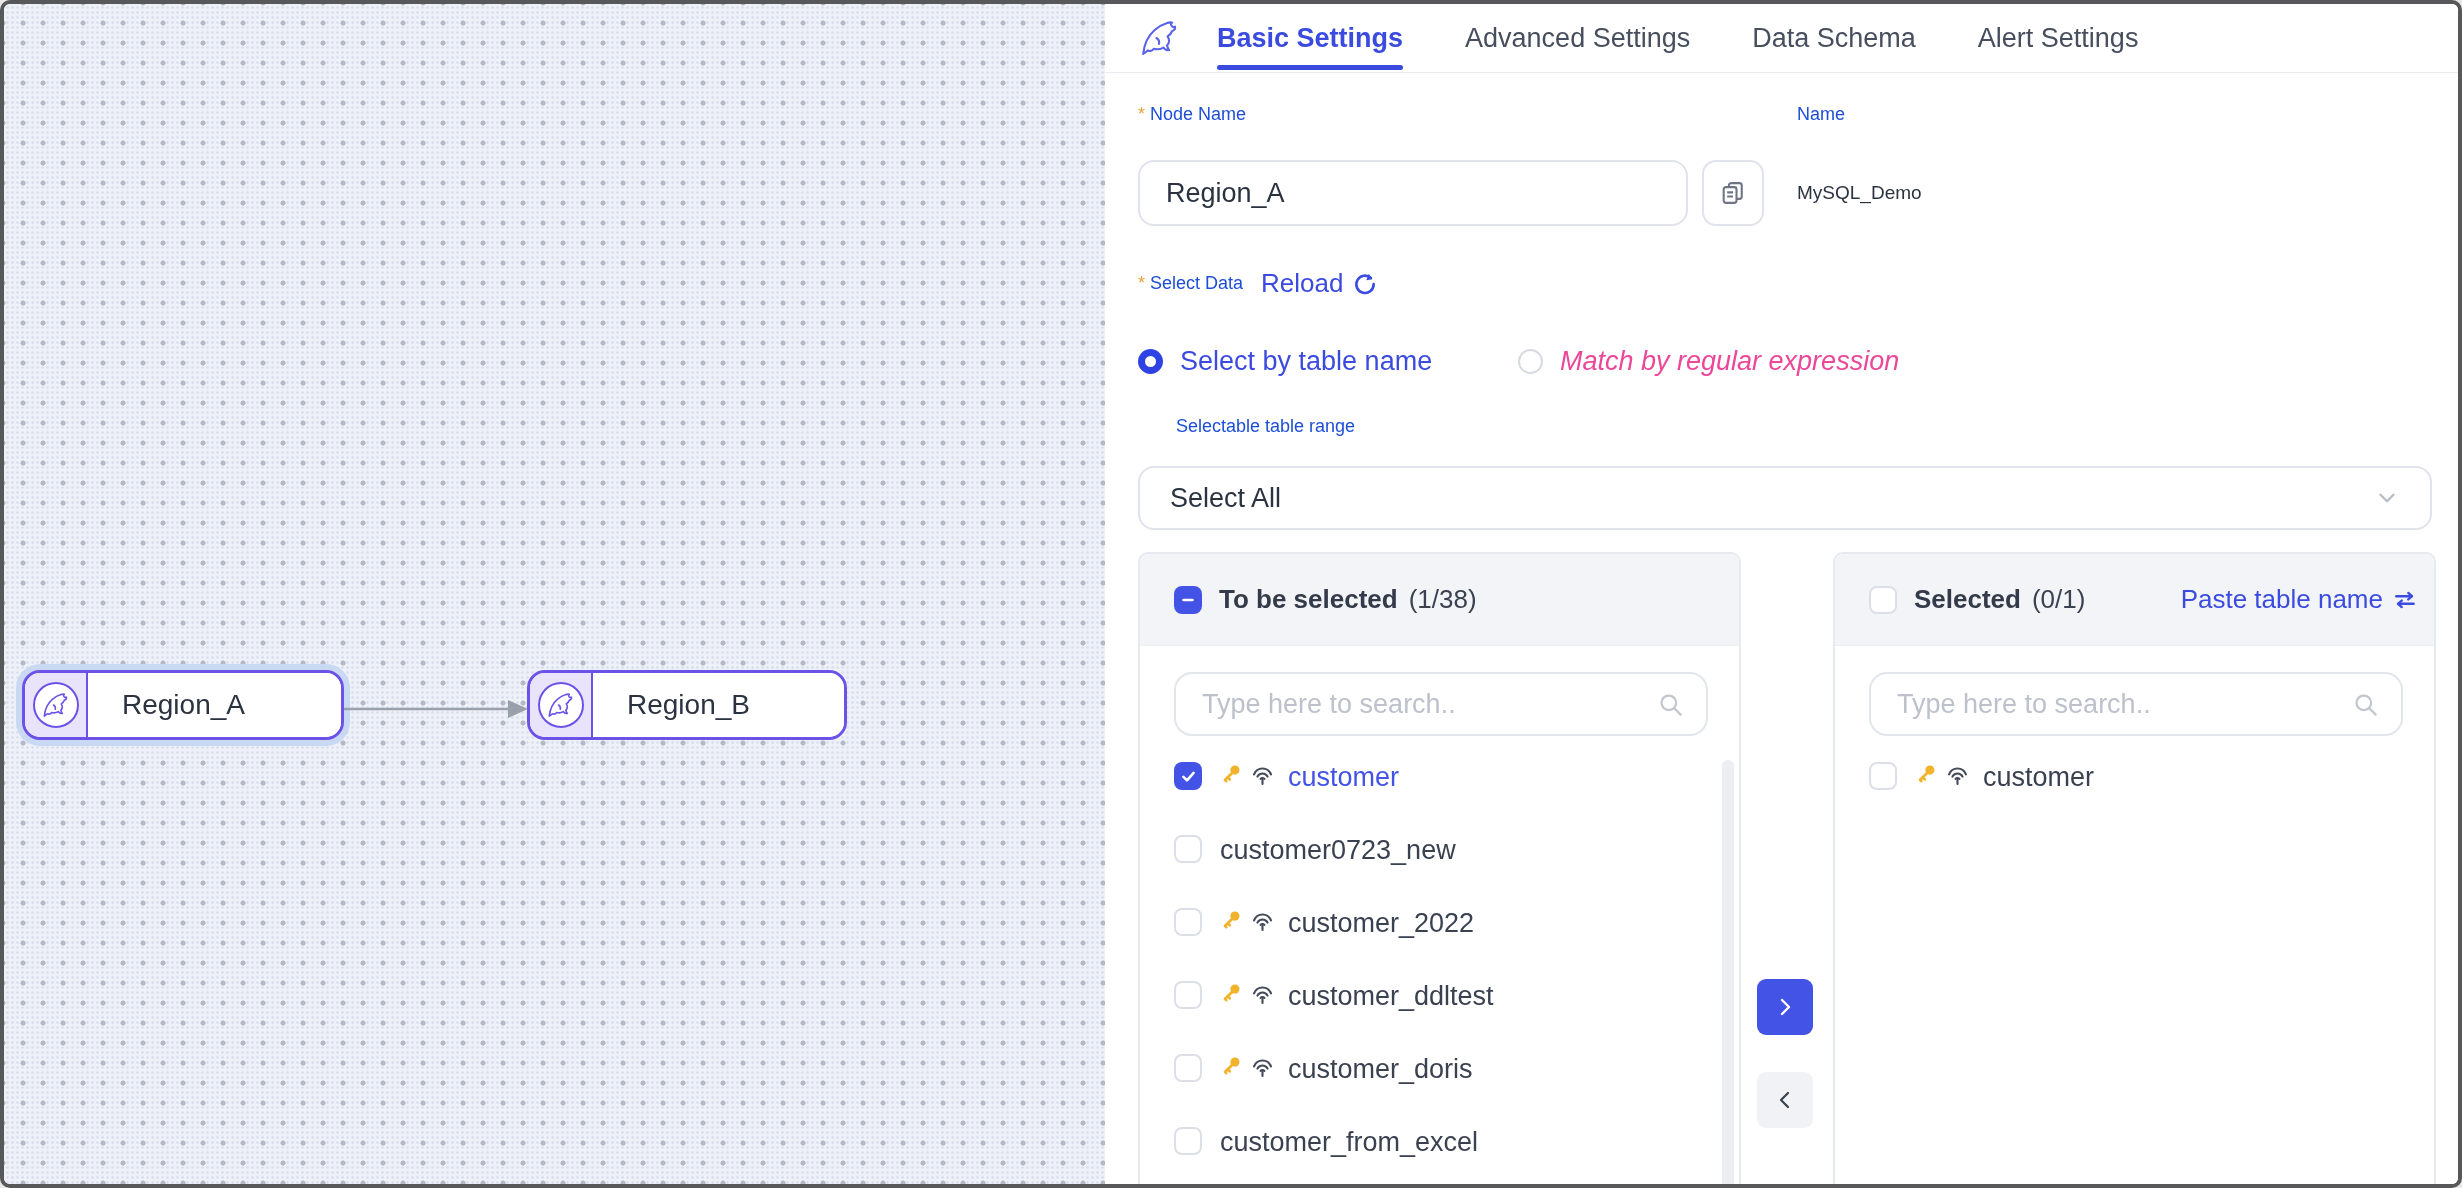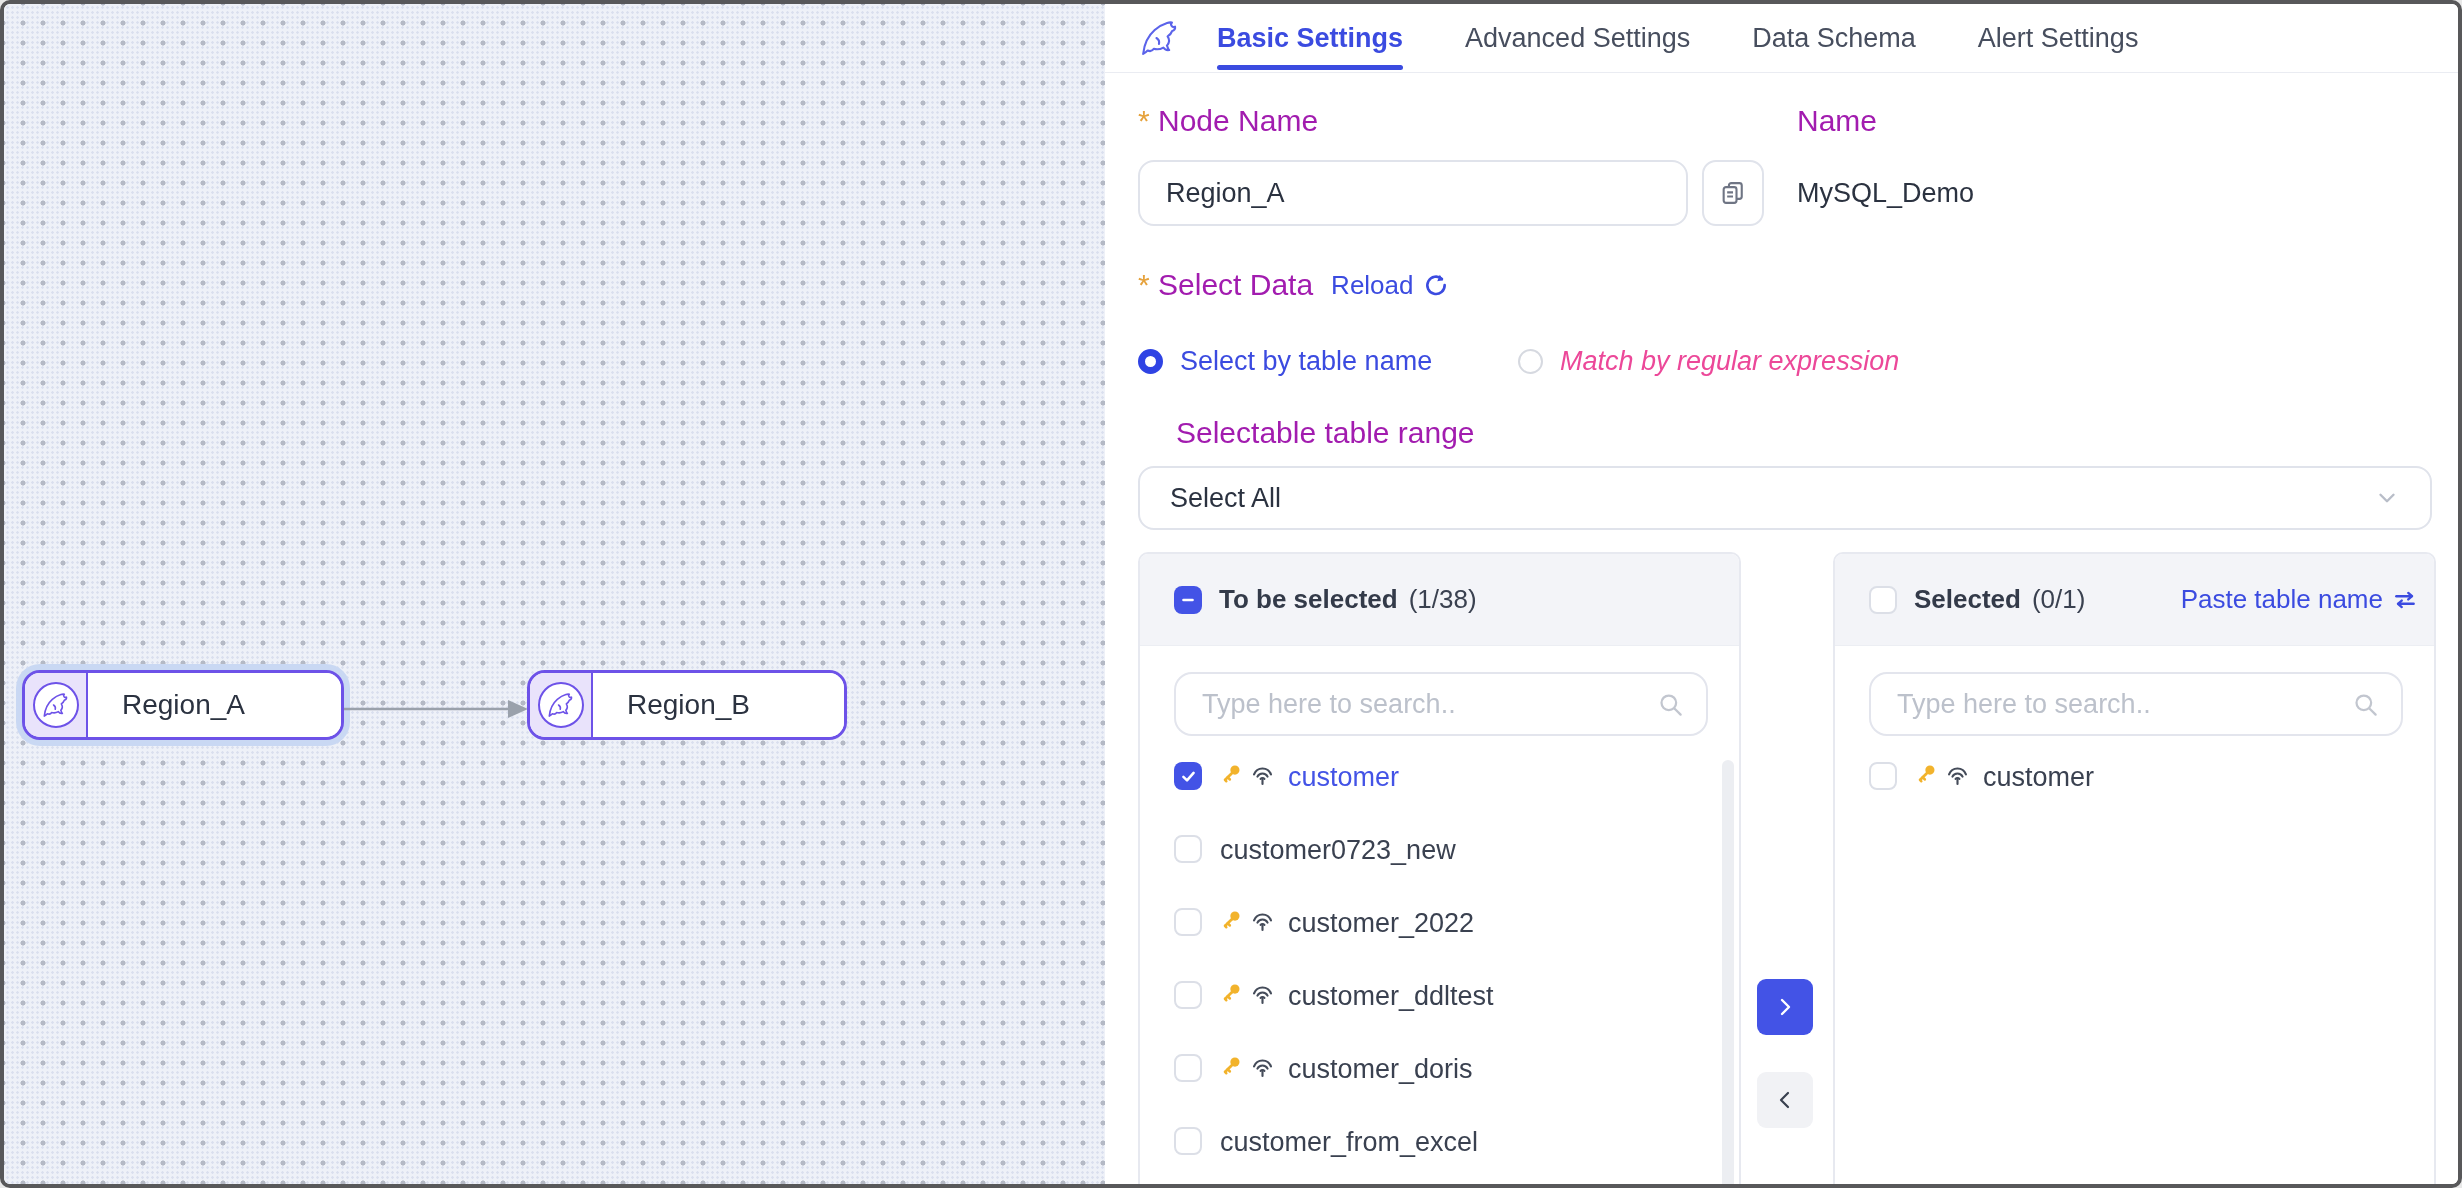--- a/index.html
+++ b/index.html
@@ -24,28 +24,28 @@
 
   
   .panel{position:absolute;left:1101px;top:0;width:1353px;height:1180px;background:#fff;overflow:hidden;}
 
   .tabbar{position:absolute;left:0;top:0;right:0;height:68px;border-bottom:1px solid #eaecf2;display:flex;align-items:center;}
   .tab-logo{margin-left:32px;margin-right:34px;display:flex;align-items:center;}
   .tab{position:relative;height:64px;display:flex;align-items:center;font-size:27px;color:#474e5e;font-weight:500;margin-right:62px;cursor:pointer;}
   .tab.active{color:#3b4be0;font-weight:700;}
   .tab.active::after{content:"";position:absolute;left:0;right:0;bottom:0;height:5px;background:#3b4be0;border-radius:3px;}
 
-  .fld-label{font-size:30px;color:#a21caf;font-weight:500;}
+  .fld-label{font-size:18px;color:#1d4ed8;font-weight:500;}
   .req::before{content:"* ";color:#e6a23c;}
 
   .text-input{box-sizing:border-box;height:66px;border:2px solid #e0e3eb;border-radius:16px;background:#fff;
     font-size:27px;color:#2b3240;display:flex;align-items:center;padding-left:26px;}
   .copy-btn{box-sizing:border-box;width:62px;height:66px;border:2px solid #e0e3eb;border-radius:14px;background:#fff;
     display:flex;align-items:center;justify-content:center;cursor:pointer;}
-  .plain-value{font-size:27px;color:#2b3240;display:flex;align-items:center;height:66px;}
+  .plain-value{font-size:19px;color:#2b3240;display:flex;align-items:center;height:66px;}
 
   .link{color:#3b4be0;font-weight:500;display:inline-flex;align-items:center;gap:9px;cursor:pointer;}
 
   .radio-row{display:flex;align-items:center;}
   .radio{box-sizing:border-box;width:25px;height:25px;border-radius:50%;background:#fff;}
   .radio.on{border:7.5px solid #2f43e4;}
   .radio.off{border:2px solid #d6d9e0;}
   .radio-label{font-size:27px;margin-left:17px;}
   .radio-label.on{color:#3b4be0;}
   .radio-label.off{color:#ec4899;font-style:italic;}

